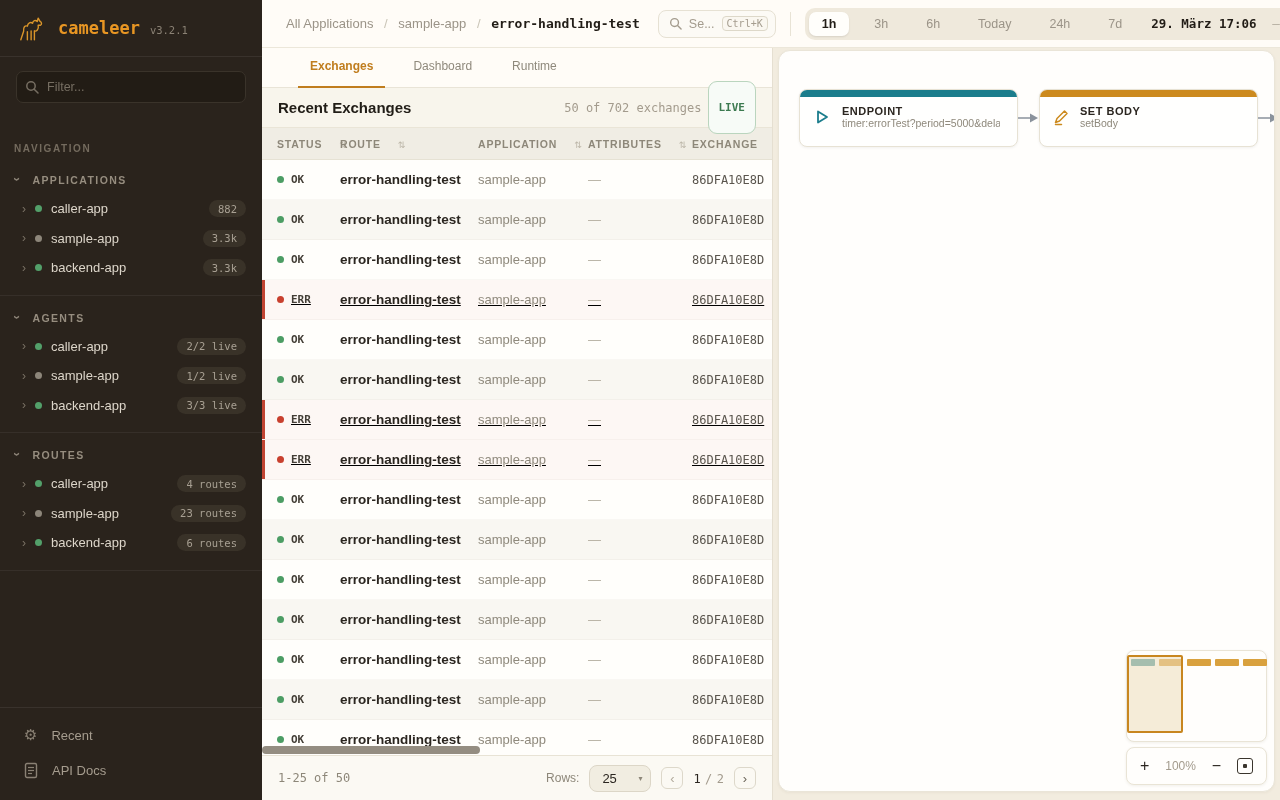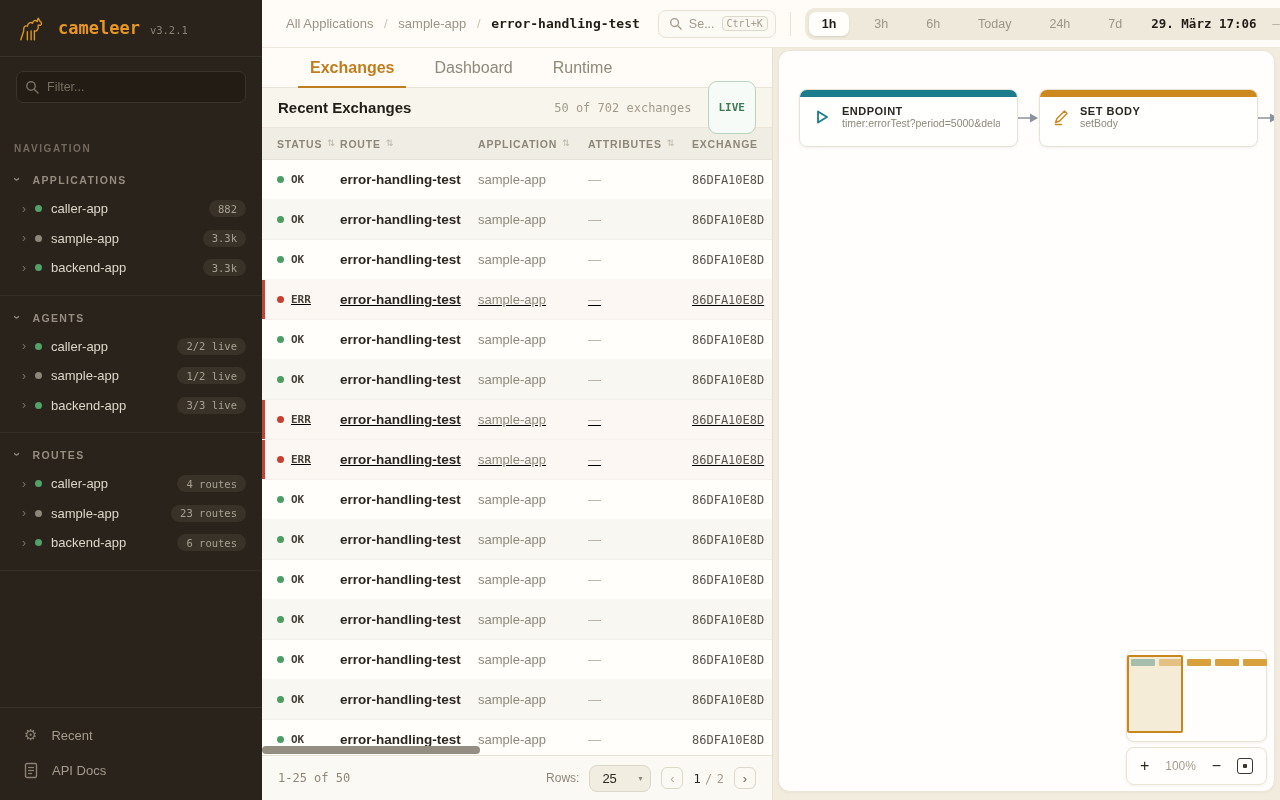--- a/index.html
+++ b/index.html
@@ -53,32 +53,32 @@
   .tr-opt { padding:5px 13px; font-size:12.5px; color:#9b9488; border-radius:7px; cursor:pointer; white-space:nowrap; }
   .tr-true { background:#fffefb; color:#221d17; font-weight:bold; box-shadow:0 1px 2px rgba(0,0,0,.1); }
   .tr-range { margin-left:14px; font-family:"DejaVu Sans Mono", monospace; font-weight:bold;
     font-size:12.5px; color:#221d17; white-space:nowrap; }
   .tr-dash { color:#b3ac9e; margin:0 8px; font-weight:normal; }
 
   
   .left-col { position:absolute; left:262px; top:48px; width:510px; height:752px; background:#fffefb; }
   .tabbar { height:40px; display:flex; gap:8px; padding-left:32px; background:#fffcf7;
     border-bottom:1px solid #e9e4d7; }
-  .tab { padding:11px 16px 8px; font-size:16px; color:#8f897c; position:relative; cursor:pointer; white-space:nowrap; }
+  .tab { padding:11px 16px 8px; font-size:12px; color:#8f897c; position:relative; cursor:pointer; white-space:nowrap; }
   .tab-true { color:#c07d1e; font-weight:bold; }
   .tab-true::after { content:""; position:absolute; left:4px; right:4px; bottom:-1px; height:2.5px; background:#c07d1e; }
   .recent-row { height:40px; background:#f8f5ec; border-bottom:1px solid #eae5d7;
     display:flex; align-items:center; padding:0 16px; }
   .recent-title { font-size:15px; font-weight:bold; color:#211d17; }
   .recent-count { margin-left:auto; font-family:"DejaVu Sans Mono", monospace; font-size:12px; color:#a39b8d; }
-  .live-pill { margin-left:16px; padding:19px 10px; border:1px solid #bad5be; border-radius:9px;
+  .live-pill { margin-left:6px; padding:19px 10px; border:1px solid #bad5be; border-radius:9px;
     background:#f7fbf7; color:#3c7a50; font-family:"DejaVu Sans Mono", monospace; font-size:11px; font-weight:bold; }
   .thead { height:32px; background:#f0ede4; border-bottom:1px solid #e6e2d4; display:flex; align-items:center;
     font-size:10.5px; font-weight:bold; color:#8d8779; letter-spacing:.8px; }
-  .th { display:flex; align-items:flex-start; gap:5px; cursor:pointer; }
+  .th { display:flex; align-items:flex-end; gap:17px; cursor:pointer; }
   .sort-ic { font-family:"DejaVu Sans", sans-serif; font-size:9px; color:#bcb6a8; font-weight:normal; }
   .c-status { width:78px; padding-left:15px; flex:none; }
   .c-route  { width:138px; flex:none; }
   .c-app    { width:110px; flex:none; }
   .c-attr   { width:104px; flex:none; }
   .c-ex     { flex:1; overflow:hidden; white-space:nowrap; }
   .tbody { }
   .row { height:40px; display:flex; align-items:center; position:relative; cursor:pointer;
     border-bottom:1px solid rgba(90,80,60,.04); }
   .row:nth-child(odd) { background:#fffefb; }

